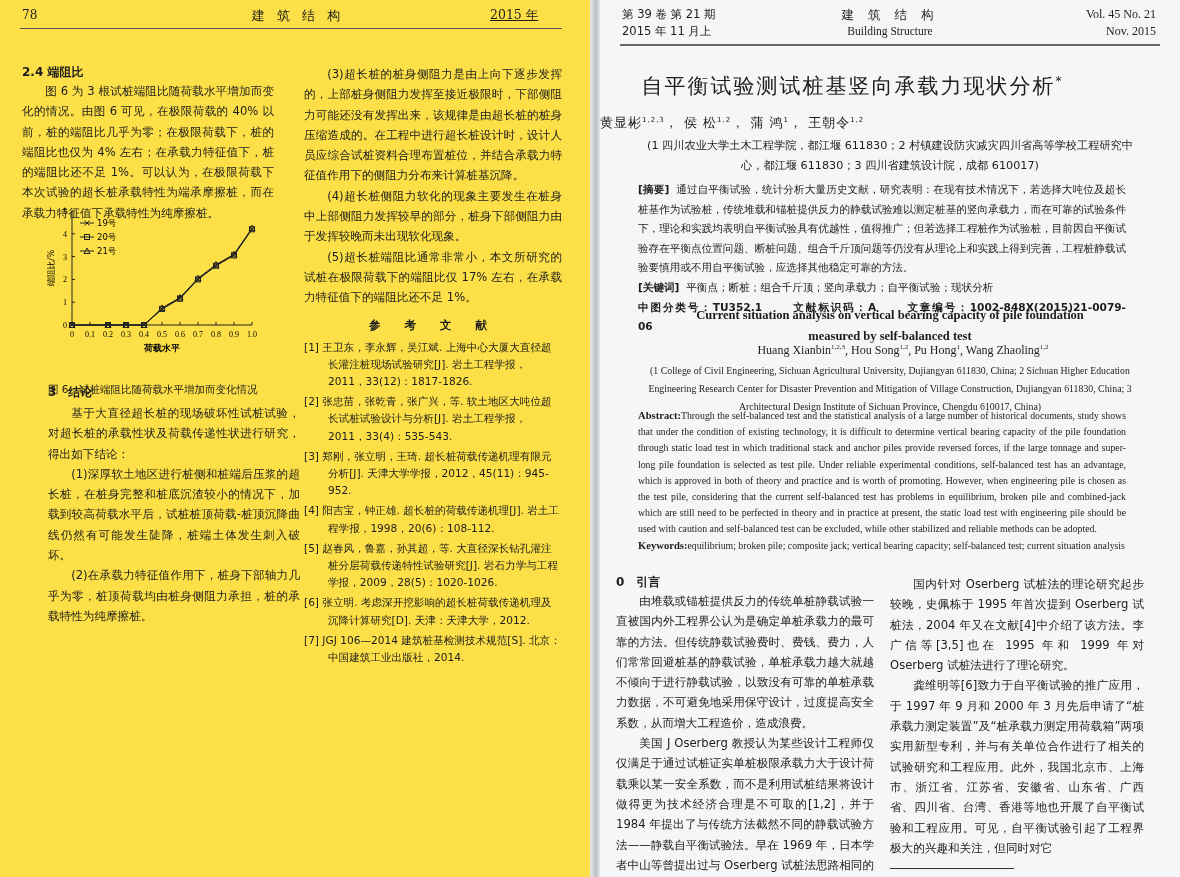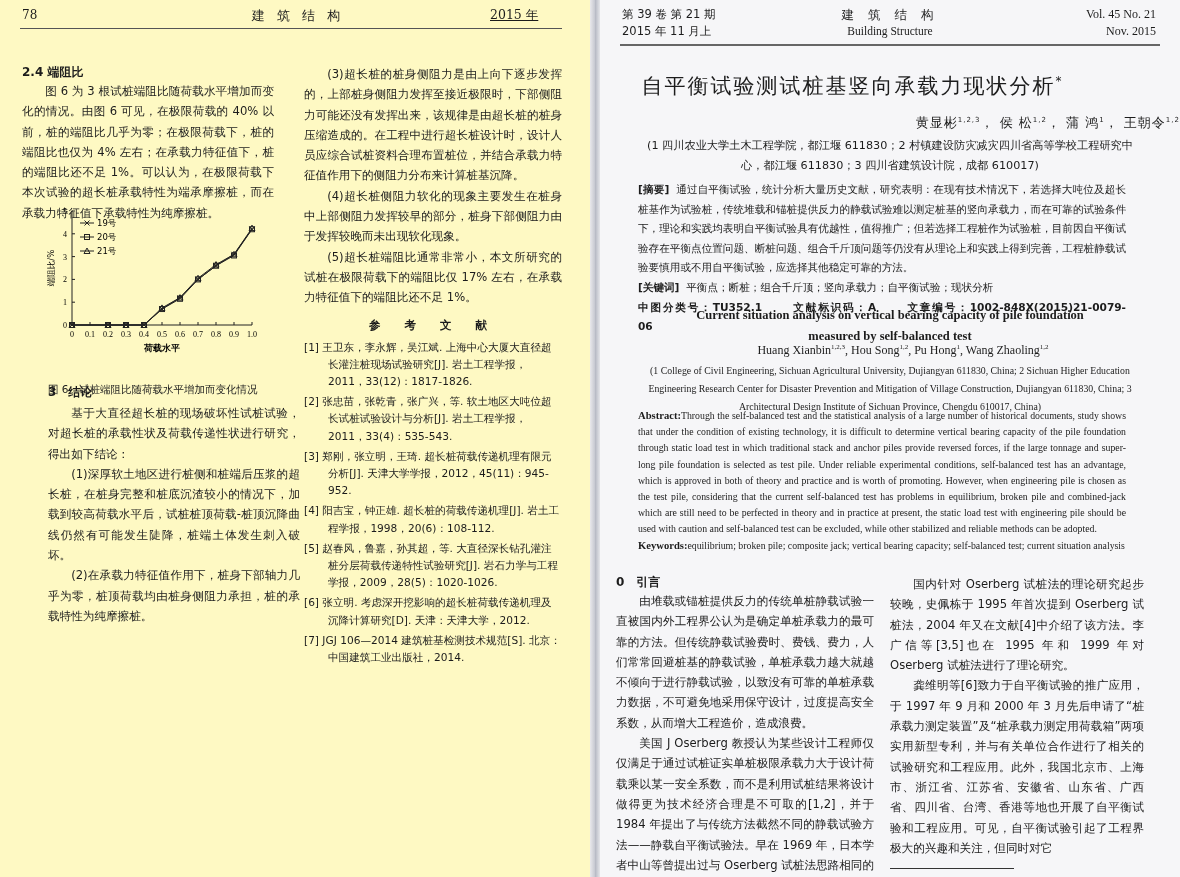--- a/index.html
+++ b/index.html
@@ -4,21 +4,21 @@
 <style>
   html, body { margin: 0; padding: 0; }
   body {
     width: 1180px; height: 877px; overflow: hidden;
     background: #f4f4f6;
     font-family: "DejaVu Serif", "Liberation Serif", serif;
     color: #1c1c1c;
     position: relative;
   }
   .page { position: absolute; top: 0; height: 877px; overflow: hidden; }
-  #left-page { left: 0; width: 665px; background: #fef9c3; }
+  #left-page { left: 0; width: 665px; background: #fde047; }
   #right-page { left: 600px; width: 580px; background: #f6f6f8; }
   .spine { position: absolute; left: 590px; top: 0; width: 10px; height: 877px;
     background: linear-gradient(90deg,#e9e9ec,#c9cbd3 45%,#b9bcc6 55%,#e5e6ea); }
 
   
   .rh { position: absolute; font-size: 12px; }
   .rule { position: absolute; height: 1px; background: #555; }
 
   .cn { font-family: "DejaVu Sans", sans-serif; }
   .para { font-size: 11.6px; line-height: 20.3px; text-align: justify; margin: 0; }
@@ -31,21 +31,21 @@
 
   .refs-title { text-align: center; font-weight: bold; font-size: 11.5px; letter-spacing: 10px; margin: 10px 0 6px 0; }
   .ref { font-size: 10.6px; line-height: 17.2px; padding-left: 24px; text-indent: -24px; margin: 0 0 3px 0; }
 
   
   #chart { position: absolute; left: 22px; top: 203px; width: 250px; height: 165px; }
   .fig-caption { position: absolute; left: 22px; top: 355px; width: 252px; font-size: 10.5px; text-align: left; padding-left: 26px; margin-top: 28px; }
 
   
   #paper-title { position: absolute; left: 0; top: 72px; width: 505px; text-align: center; font-size: 21px; letter-spacing: 2px; }
-  #authors-cn { position: absolute; left: 0; top: 114px; width: 580px; text-align: right; font-size: 13px; letter-spacing: 1px; }
+  #authors-cn { position: absolute; left: 0; top: 114px; width: 580px; text-align: left; font-size: 13px; letter-spacing: 1px; }
   #affil-cn { position: absolute; left: 40px; top: 136px; width: 500px; text-align: center; font-size: 11.2px; line-height: 20px; }
   #abstract-cn { position: absolute; left: 38px; top: 180px; width: 488px; font-size: 10.6px; line-height: 19.6px; text-align: justify; }
   #abstract-cn .lbl { font-weight: bold; }
   .meta-row { font-size: 10.6px; }
   .meta-row span { margin-right: 26px; }
   #en-title { position: absolute; left: 0; top: 305px; width: 580px; text-align: center; font-family: "Liberation Serif", serif; font-weight: bold; font-size: 12.5px; line-height: 21px; }
   #en-authors { position: absolute; left: 0; top: 343px; width: 606px; text-align: center; font-family: "Liberation Serif", serif; font-size: 12px; }
   #en-affil { position: absolute; left: 30px; top: 362px; width: 520px; text-align: center; font-family: "Liberation Serif", serif; font-size: 9.8px; line-height: 18px; }
   #en-abstract { position: absolute; left: 38px; top: 408px; width: 488px; font-family: "Liberation Serif", serif; font-size: 9.8px; line-height: 16.2px; text-align: justify; }
   #en-abstract b { font-size: 10.6px; }

